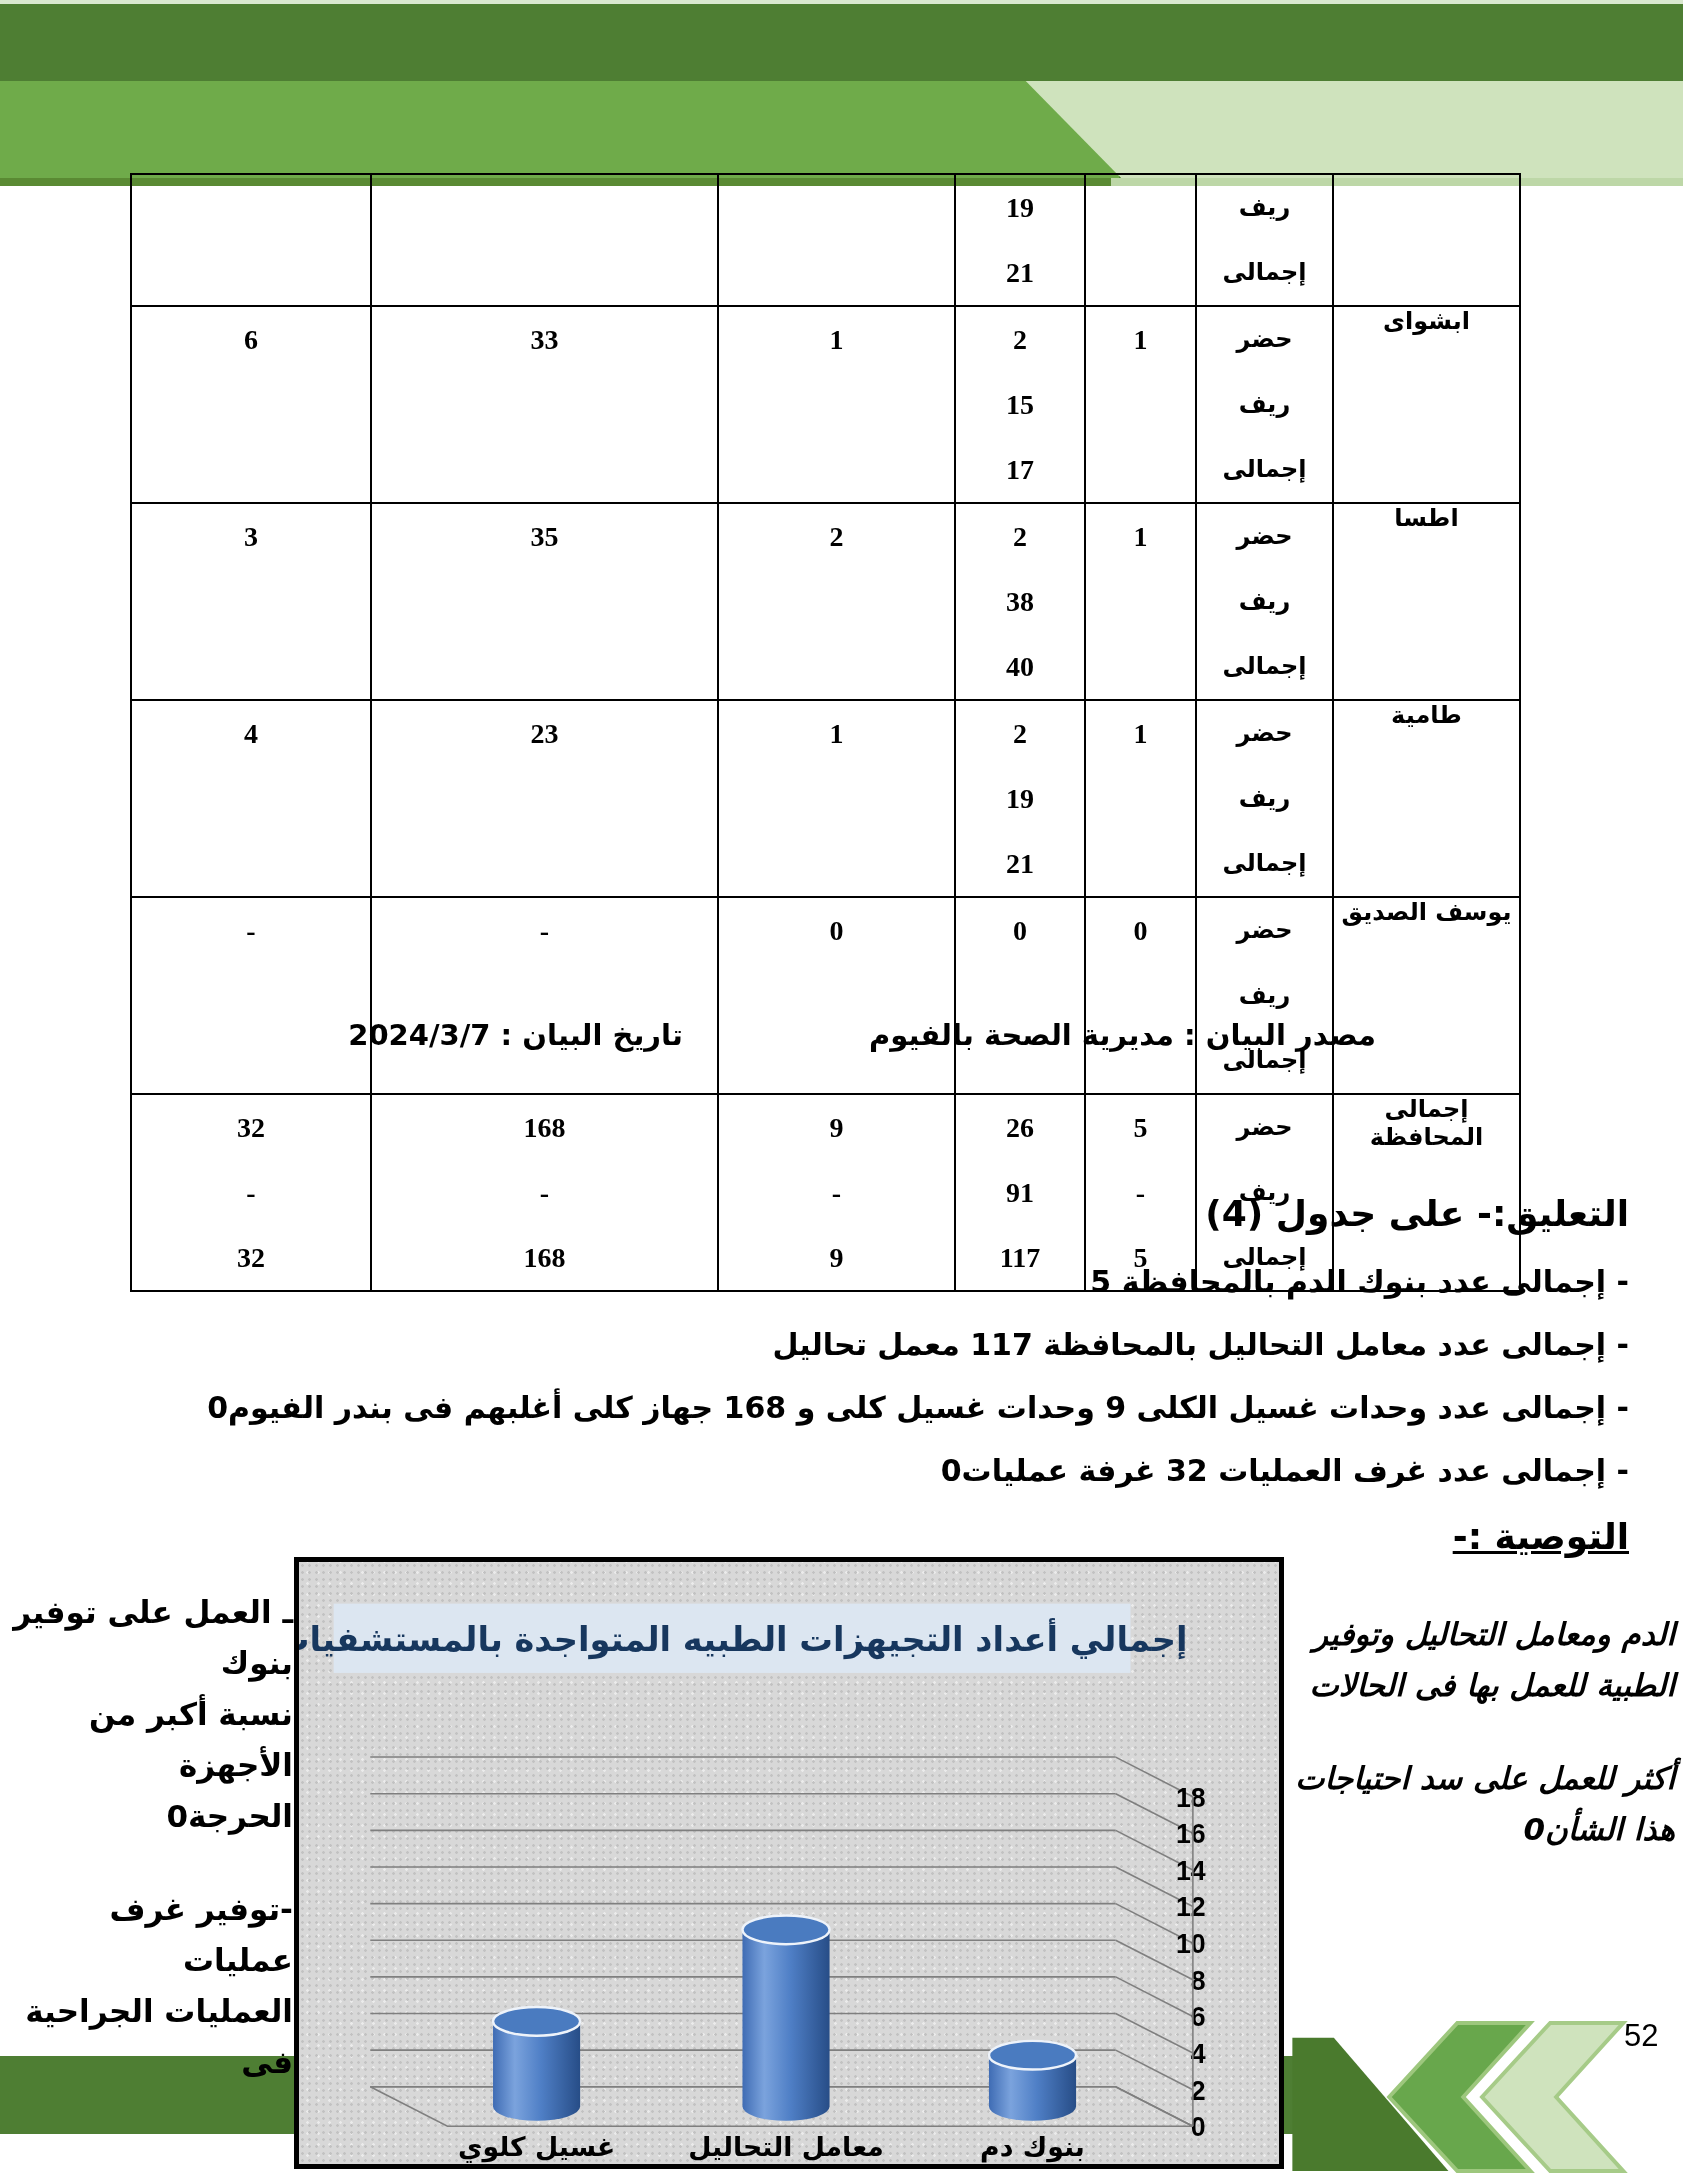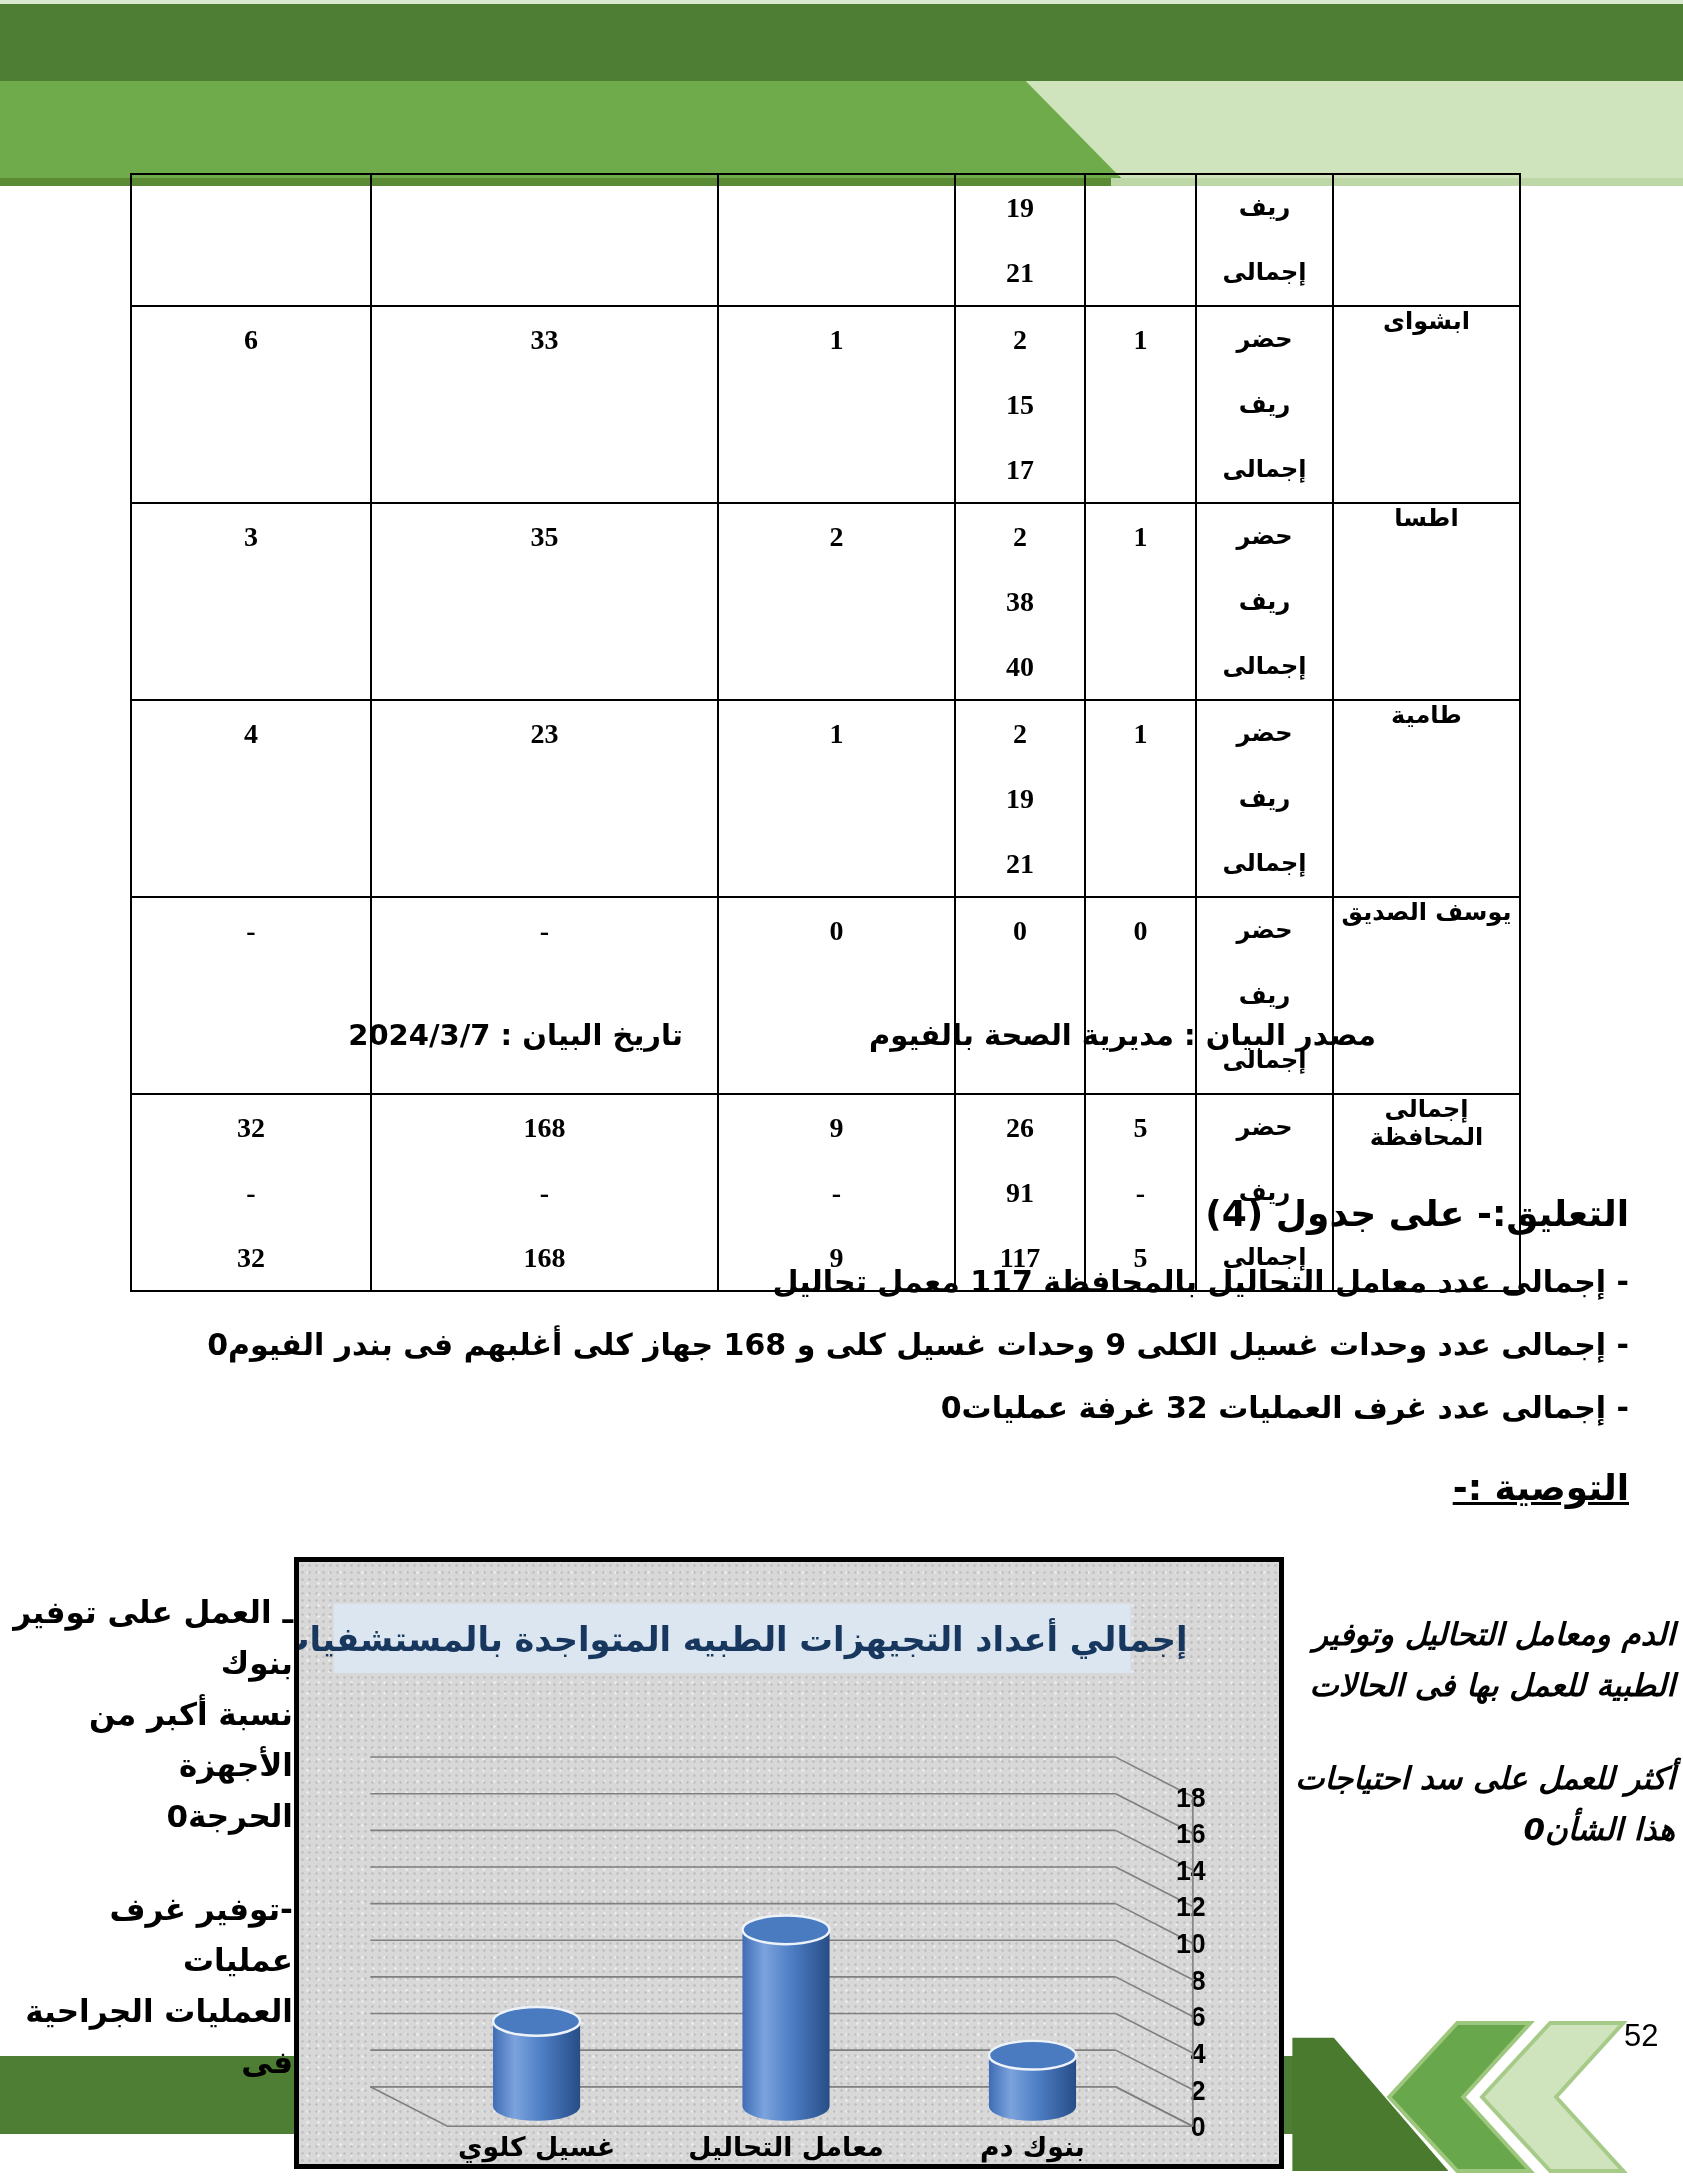--- a/index.html
+++ b/index.html
@@ -22,21 +22,21 @@
   td .line.ar{font-size:24px;font-family:"DejaVu Sans",sans-serif;}
   td.areacell{vertical-align:middle;text-align:center;font-weight:bold;font-size:24px;border-radius:16px;}
   
   .srcline{position:absolute;font-weight:bold;font-size:29px;font-family:"DejaVu Sans",sans-serif;
            white-space:nowrap;}
   
   .comment{position:absolute;right:54px;top:1193px;width:1544px;text-align:right;direction:rtl;}
   .comment .title{font-size:36px;font-weight:bold;margin-bottom:30px;
                   display:inline-block;}
   .comment .bullets div{font-size:30px;font-weight:bold;margin-bottom:27px;line-height:36px;}
-  .rec-title{font-size:36px;font-weight:bold;text-decoration:underline;display:inline-block;margin-top:14px;}
+  .rec-title{font-size:36px;font-weight:bold;text-decoration:underline;display:inline-block;margin-top:0;}
   
   .sidecol{position:absolute;direction:rtl;text-align:right;font-weight:bold;font-size:31px;
            line-height:51px;}
   .sidecol .para2{margin-top:42px;}
   
   .chartbox{position:absolute;left:294px;top:1557px;width:990px;height:612px;box-sizing:border-box;
             border:5px solid #000;background-color:#d8d8d8;
             background-image:radial-gradient(#c2c2c2 1px,transparent 1.6px),
                              radial-gradient(#ebebeb 1px,transparent 1.6px);
             background-size:7px 7px,11px 11px;background-position:0 0,3px 5px;}
@@ -227,20 +227,21 @@
         </tr>
       </tbody>
   </table>
 
   <div class="srcline" style="left:921px;top:1018px;width:455px;text-align:right;">مصدر البيان : مديرية الصحة  بالفيوم</div>
   <div class="srcline" style="left:347px;top:1018px;width:337px;text-align:center;">تاريخ البيان : 2024/3/7</div>
 
   <div class="comment">
     <div><span class="title">التعليق:-  على جدول (4)</span></div>
     <div class="bullets" id="comment-bullets">
+        <div>- إجمالى عدد بنوك الدم بالمحافظة 5</div>
         <div>- إجمالى عدد معامل التحاليل بالمحافظة 117 معمل تحاليل</div>
         <div>- إجمالى عدد وحدات غسيل الكلى 9 وحدات غسيل كلى و 168 جهاز كلى أغلبهم فى بندر الفيوم0</div>
         <div>- إجمالى عدد غرف العمليات 32 غرفة عمليات0</div>
       </div>
     <div><span class="rec-title">التوصية :-</span></div>
   </div>
 
   <div class="sidecol" style="left:1287px;top:1609px;width:388px;font-style:italic;" id="side-right">
       <div>
         <div>الدم ومعامل التحاليل وتوفير</div>

